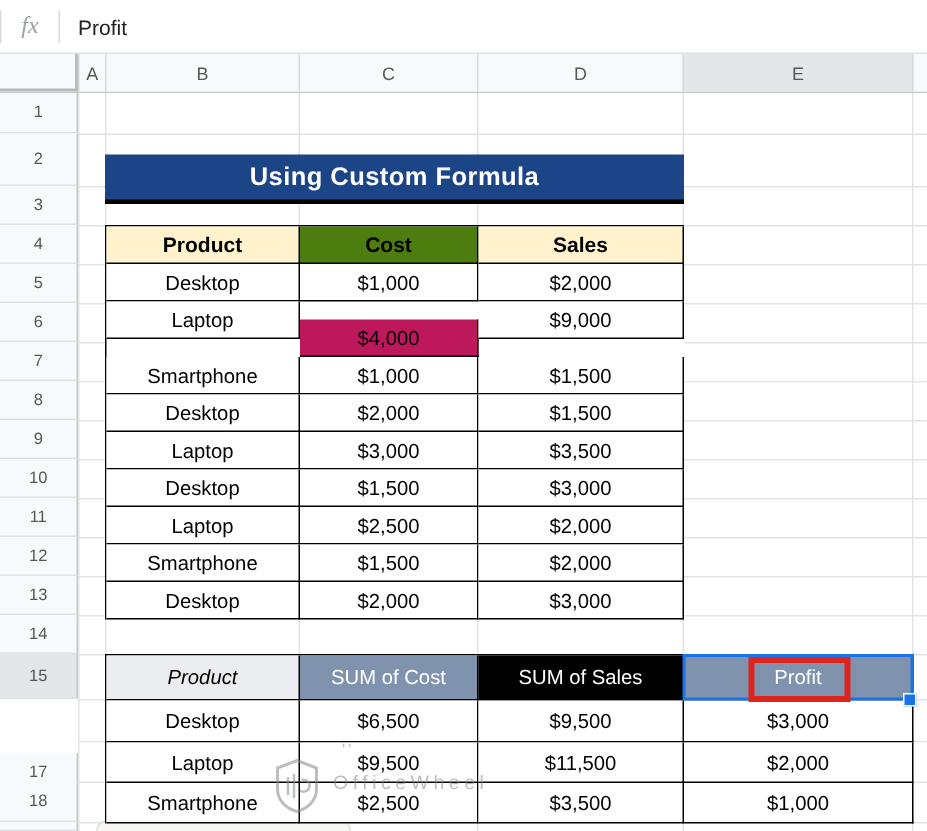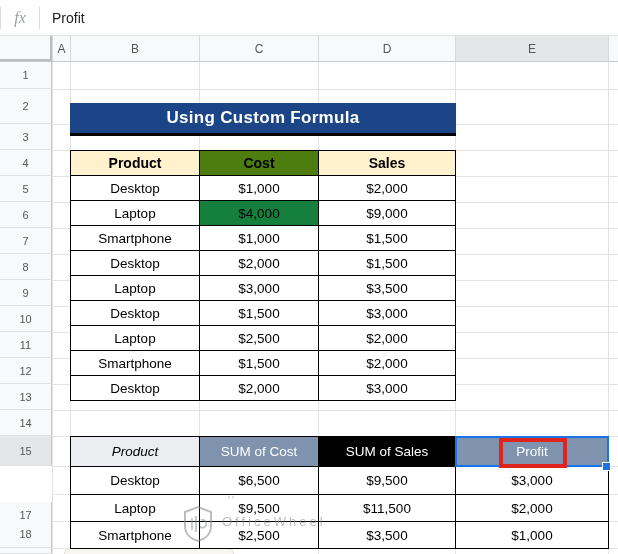--- a/index.html
+++ b/index.html
@@ -108,21 +108,21 @@
     </div>
 
     <div class="sheet-table" id="srcTable" style="left:70px; top:88px; grid-template-columns:129px 119px 137px;">
         <div class="sheet-cell src-header" style="background: rgb(255, 242, 204); height: 25px;">Product</div>
         <div class="sheet-cell src-header" style="background: #4d7c0f; height: 25px;">Cost</div>
         <div class="sheet-cell src-header" style="background: rgb(255, 242, 204); height: 25px;">Sales</div>
         <div class="sheet-cell" style="background: rgb(255, 255, 255); height: 25px;">Desktop</div>
         <div class="sheet-cell" style="background: rgb(255, 255, 255); height: 25px;">$1,000</div>
         <div class="sheet-cell" style="background: rgb(255, 255, 255); height: 25px;">$2,000</div>
         <div class="sheet-cell" style="background: rgb(255, 255, 255); height: 25px;">Laptop</div>
-        <div class="sheet-cell" style="background: #15803d; height: 25px;">$4,000</div>
+        <div class="sheet-cell" style="background: #be185d; height: 25px; margin-top: 12px;">$4,000</div>
         <div class="sheet-cell" style="background: rgb(255, 255, 255); height: 25px;">$9,000</div>
         <div class="sheet-cell" style="background: rgb(255, 255, 255); height: 25px;">Smartphone</div>
         <div class="sheet-cell" style="background: rgb(255, 255, 255); height: 25px;">$1,000</div>
         <div class="sheet-cell" style="background: rgb(255, 255, 255); height: 25px;">$1,500</div>
         <div class="sheet-cell" style="background: rgb(255, 255, 255); height: 25px;">Desktop</div>
         <div class="sheet-cell" style="background: rgb(255, 255, 255); height: 25px;">$2,000</div>
         <div class="sheet-cell" style="background: rgb(255, 255, 255); height: 25px;">$1,500</div>
         <div class="sheet-cell" style="background: rgb(255, 255, 255); height: 25px;">Laptop</div>
         <div class="sheet-cell" style="background: rgb(255, 255, 255); height: 25px;">$3,000</div>
         <div class="sheet-cell" style="background: rgb(255, 255, 255); height: 25px;">$3,500</div>

